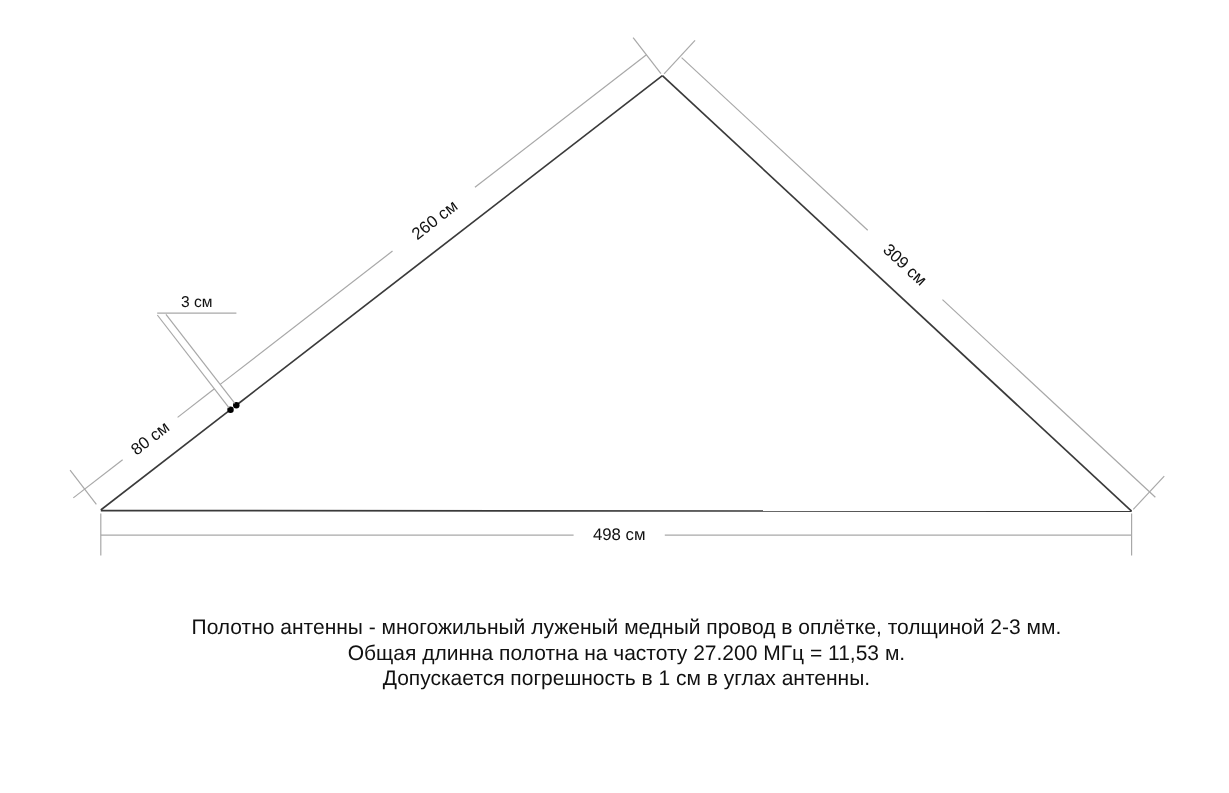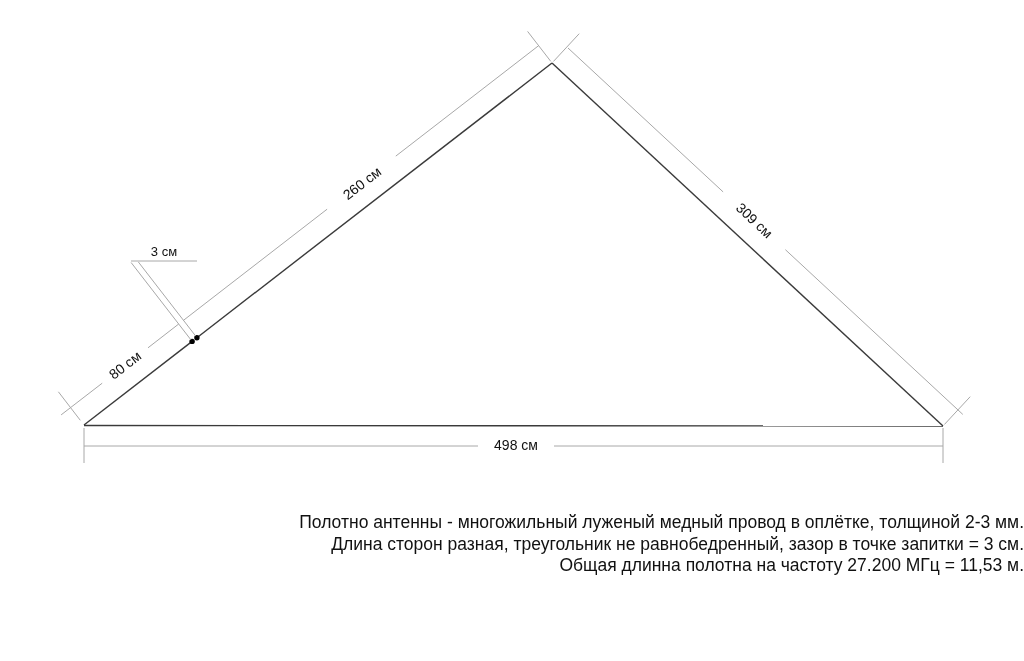--- a/index.html
+++ b/index.html
@@ -44,21 +44,21 @@
   .gap-label {
     font-family: "Liberation Sans", sans-serif;
     font-size: 13px;
     fill: #111111;
   }
   .notes {
     position: absolute;
     left: 20px;
     right: 0;
     top: 512px;
-    text-align: right;
+    text-align: center;
     color: #111111;
     font-size: 17.5px;
     line-height: 21.6px;
   }
 </style>
 </head>
 <body>
 
 <div class="stage">
 
@@ -118,17 +118,17 @@
       <text class="dim-label" text-anchor="middle" transform="translate(365,187) rotate(-37.73)">260 см</text>
 
       <text class="dim-label" text-anchor="middle" transform="translate(751,224) rotate(42.88)">309 см</text>
 
       <text class="dim-label" text-anchor="middle" transform="translate(516,450)">498 см</text>
     </g>
   </svg>
 
   <div class="notes">
     <div>Полотно антенны - многожильный луженый медный провод в оплётке, толщиной 2-3 мм.</div>
-    <div>Длина сторон разная, треугольник не равнобедренный, зазор в точке запитки = 3 см.</div>
     <div>Общая длинна полотна на частоту 27.200 МГц = 11,53 м.</div>
+    <div>Допускается погрешность в 1 см в углах антенны.</div>
   </div>
 
 </div>
 
 </body></html>

